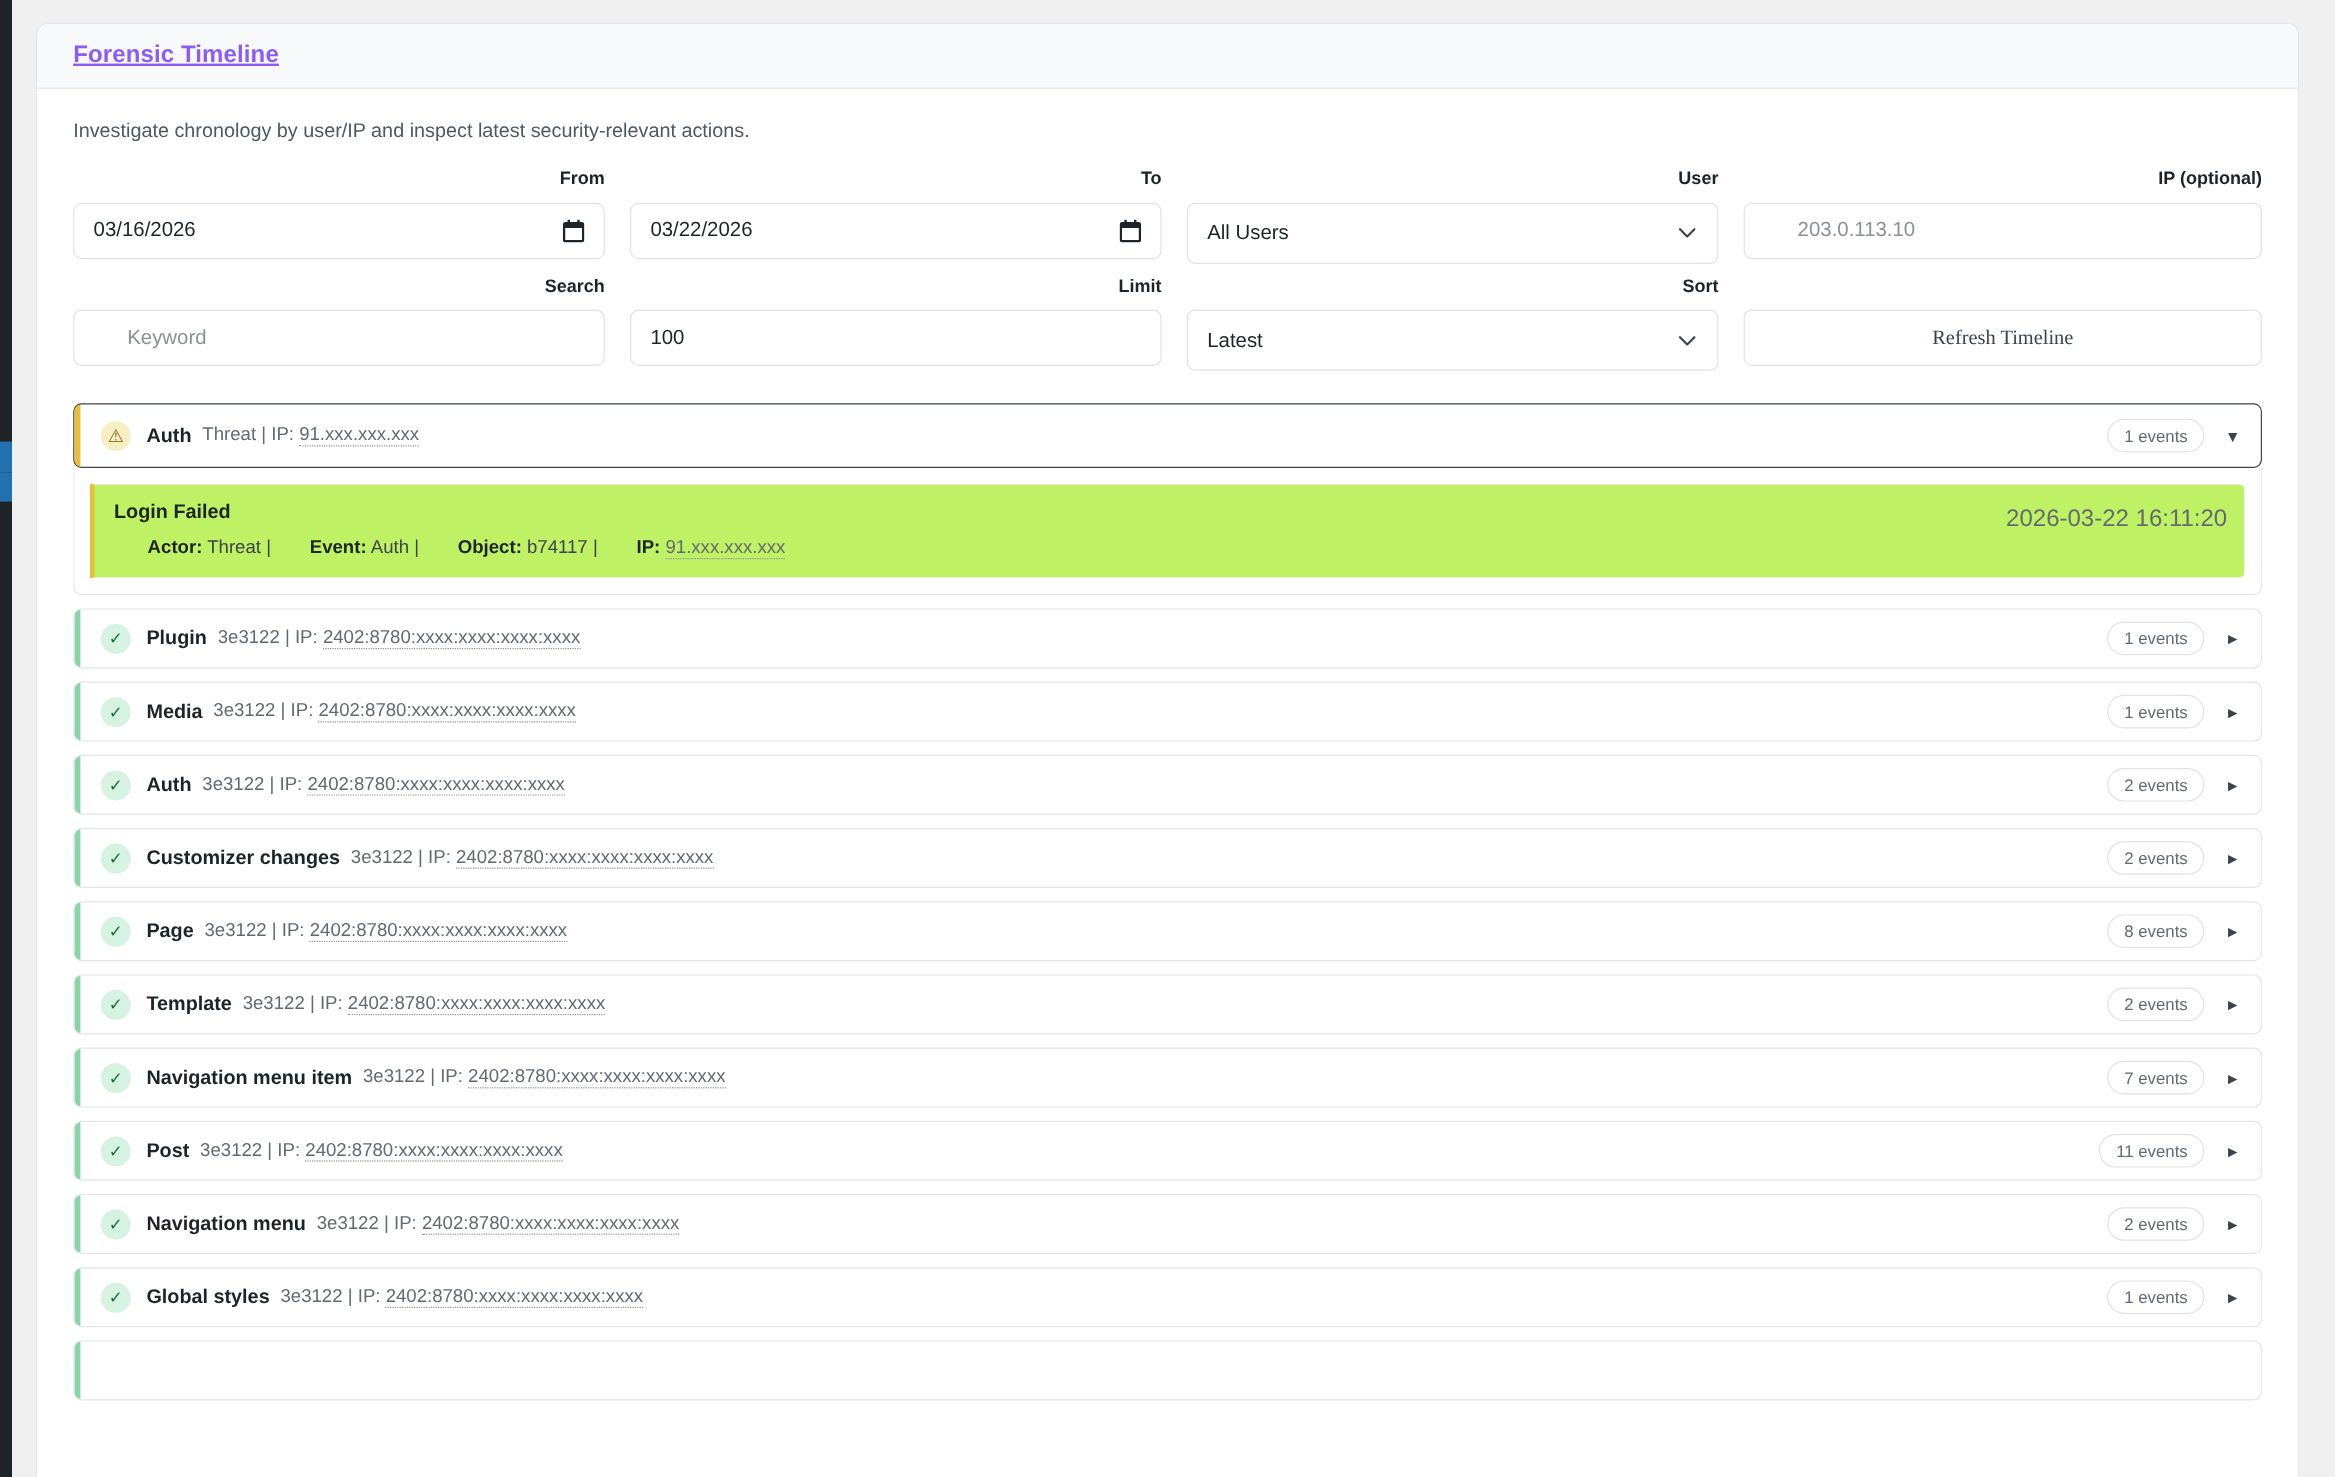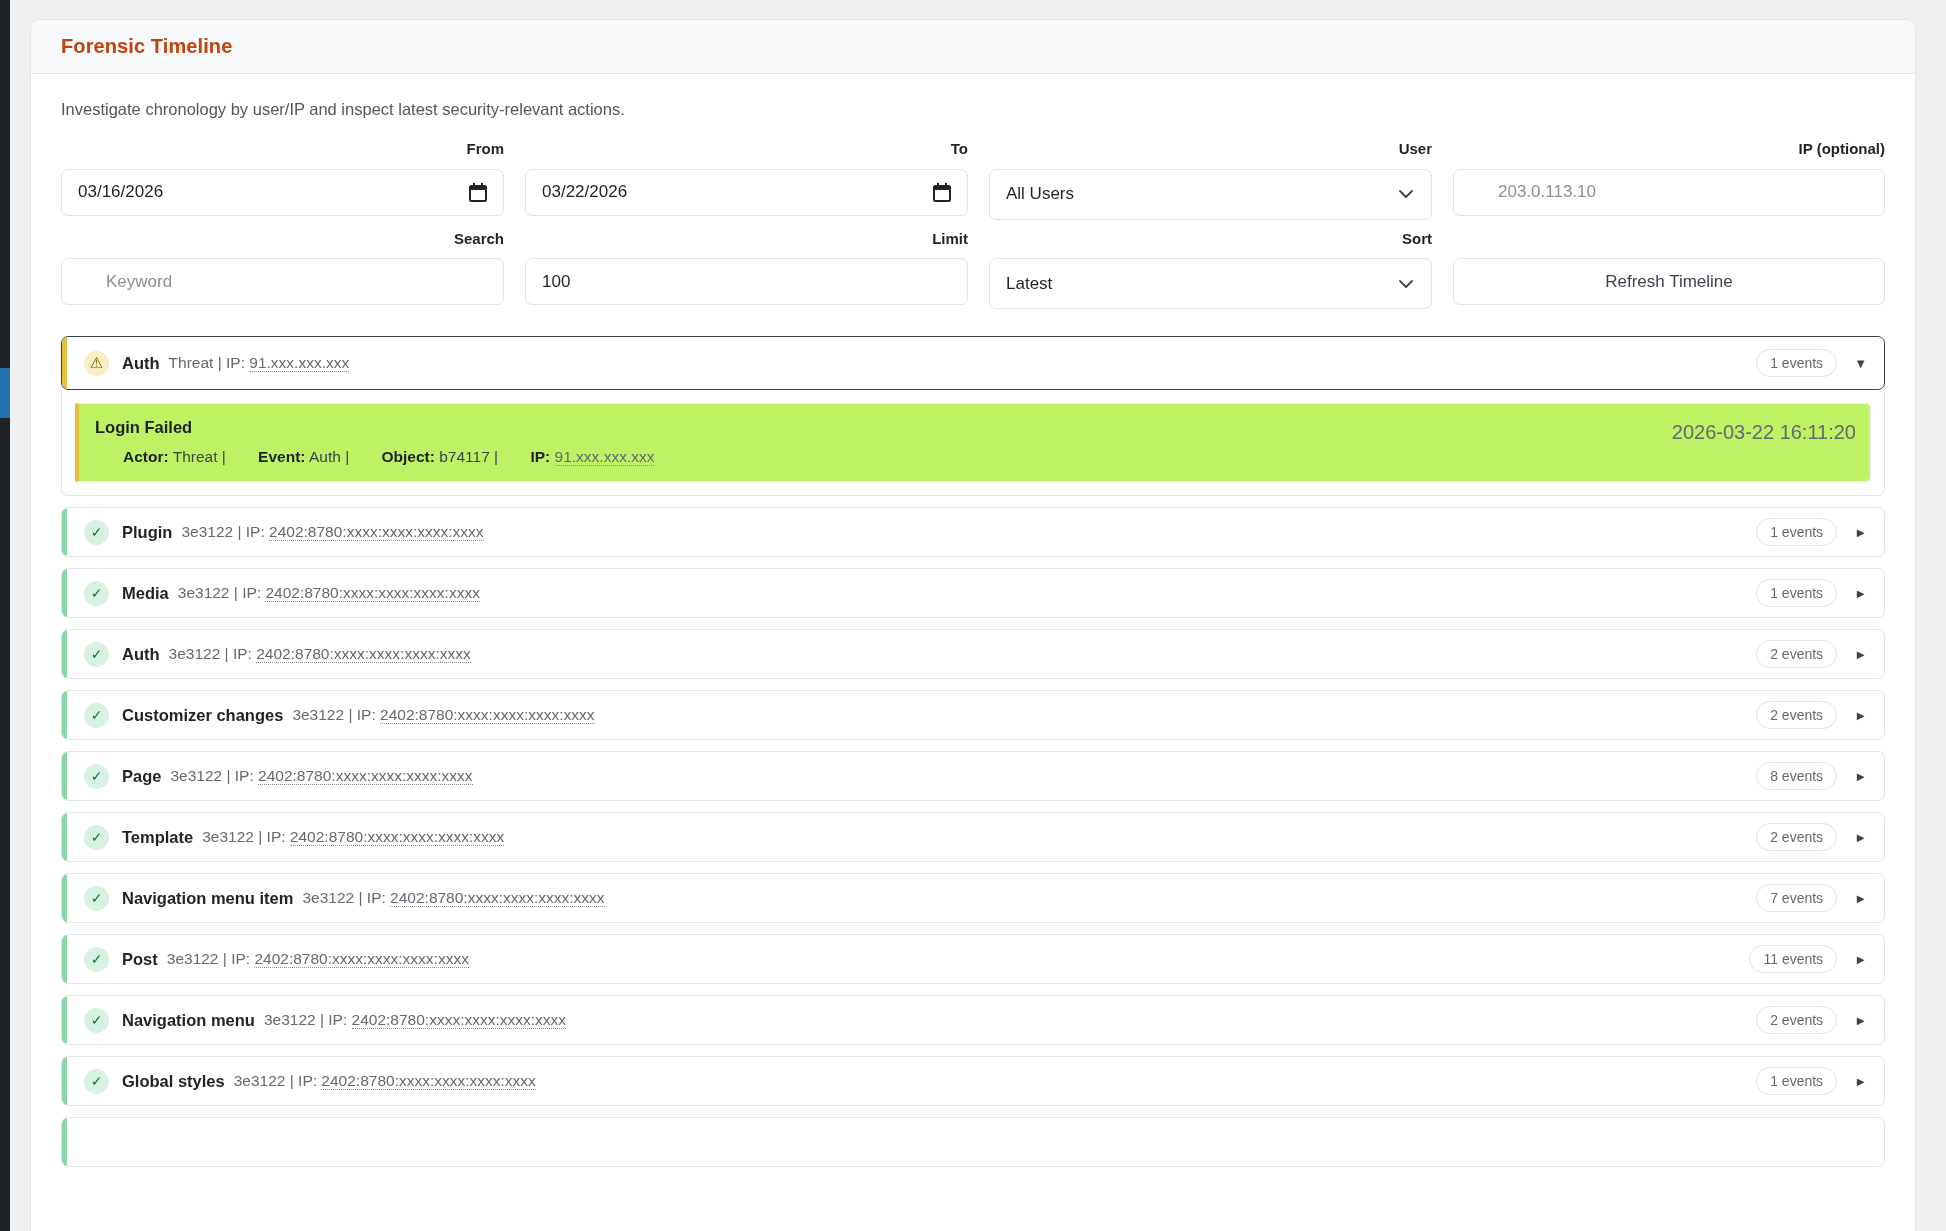--- a/index.html
+++ b/index.html
@@ -33,21 +33,21 @@
 
   
   .card-header {
     height:54px;
     background:#f8f9fb;
     border-bottom:1px solid #e2e5ea;
     display:flex; align-items:center;
     padding:0 30px;
   }
   .card-title {
-    font-size:20px; font-weight:bold; color:#c2410c; letter-spacing:.1px;
+    font-size:20px; font-weight:bold; color:#8b5cf6; letter-spacing:.1px;text-decoration:underline;
   }
 
   .card-body { padding:26px 30px 0 30px; }
 
   .subtitle {
     font-size:16.5px; color:#50575e; margin:0 0 22px 0;
   }
 
   
   .filter-row {
@@ -90,21 +90,21 @@
   .btn-refresh {
     height:47px;
     border:1px solid #dfe3e8;
     border-radius:7px;
     background:#fff;
     font-size:17px;
     color:#3c434a;
     display:flex; align-items:center; justify-content:center;
     width:100%;
     cursor:pointer;
-    font-family:Liberation Sans, sans-serif;
+    font-family:Liberation Serif, serif;
   }
 
   
   .timeline { margin-top:27px; }
 
   .group {
     border:1px solid #e2e5ea;
     border-radius:7px;
     margin-bottom:11px;
     background:#fff;

